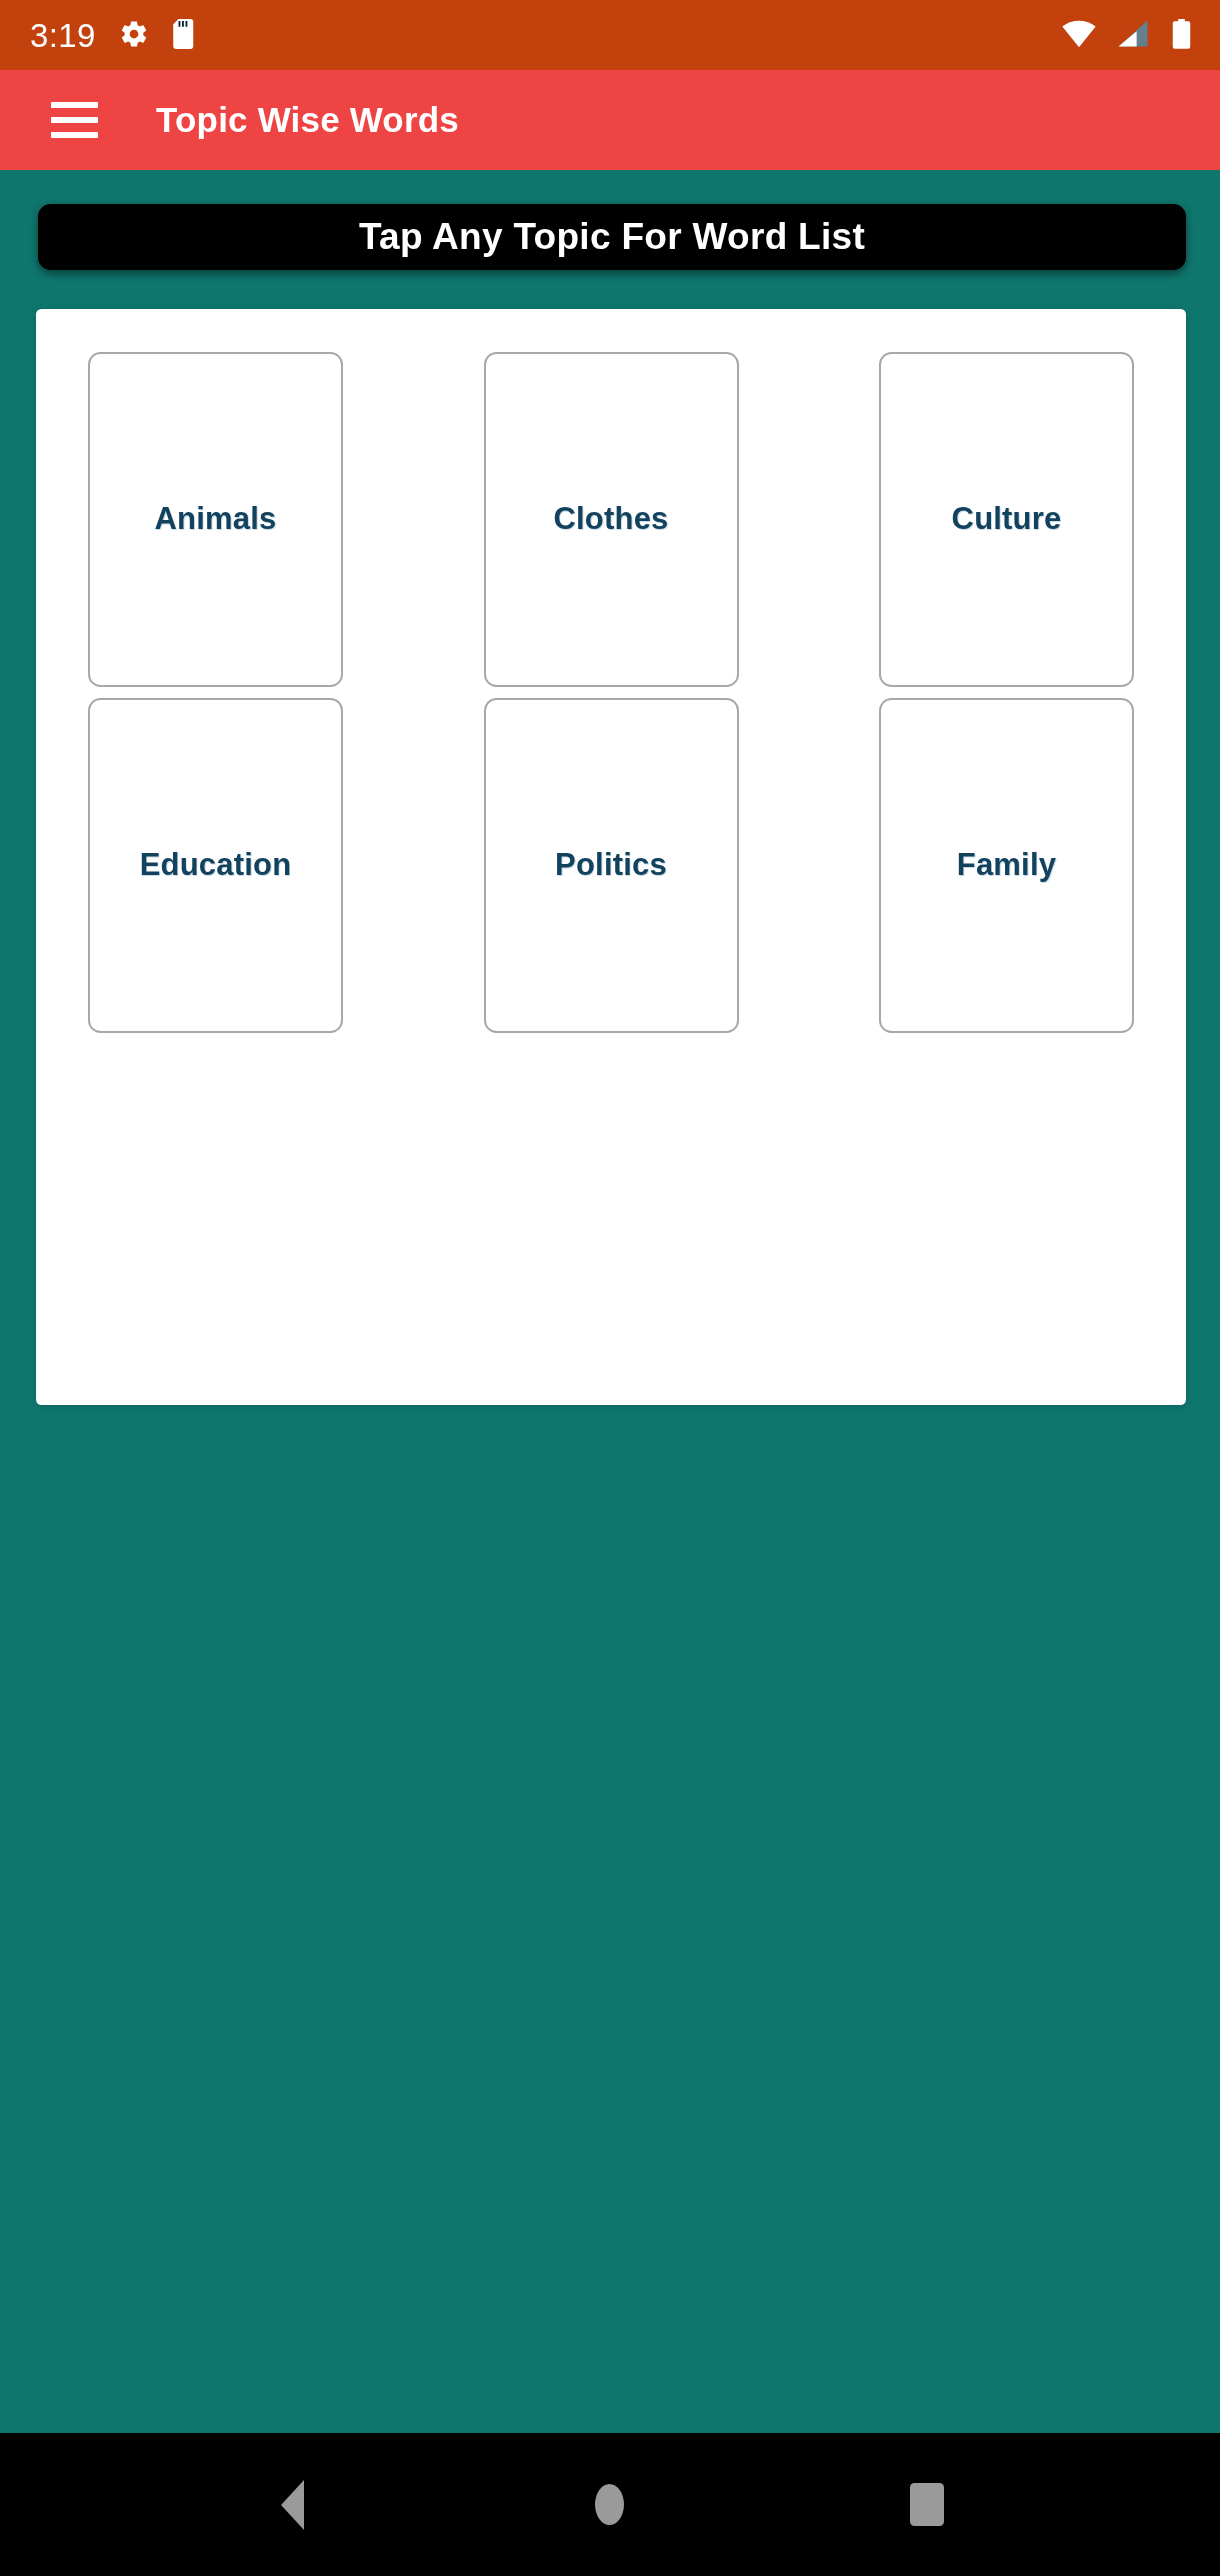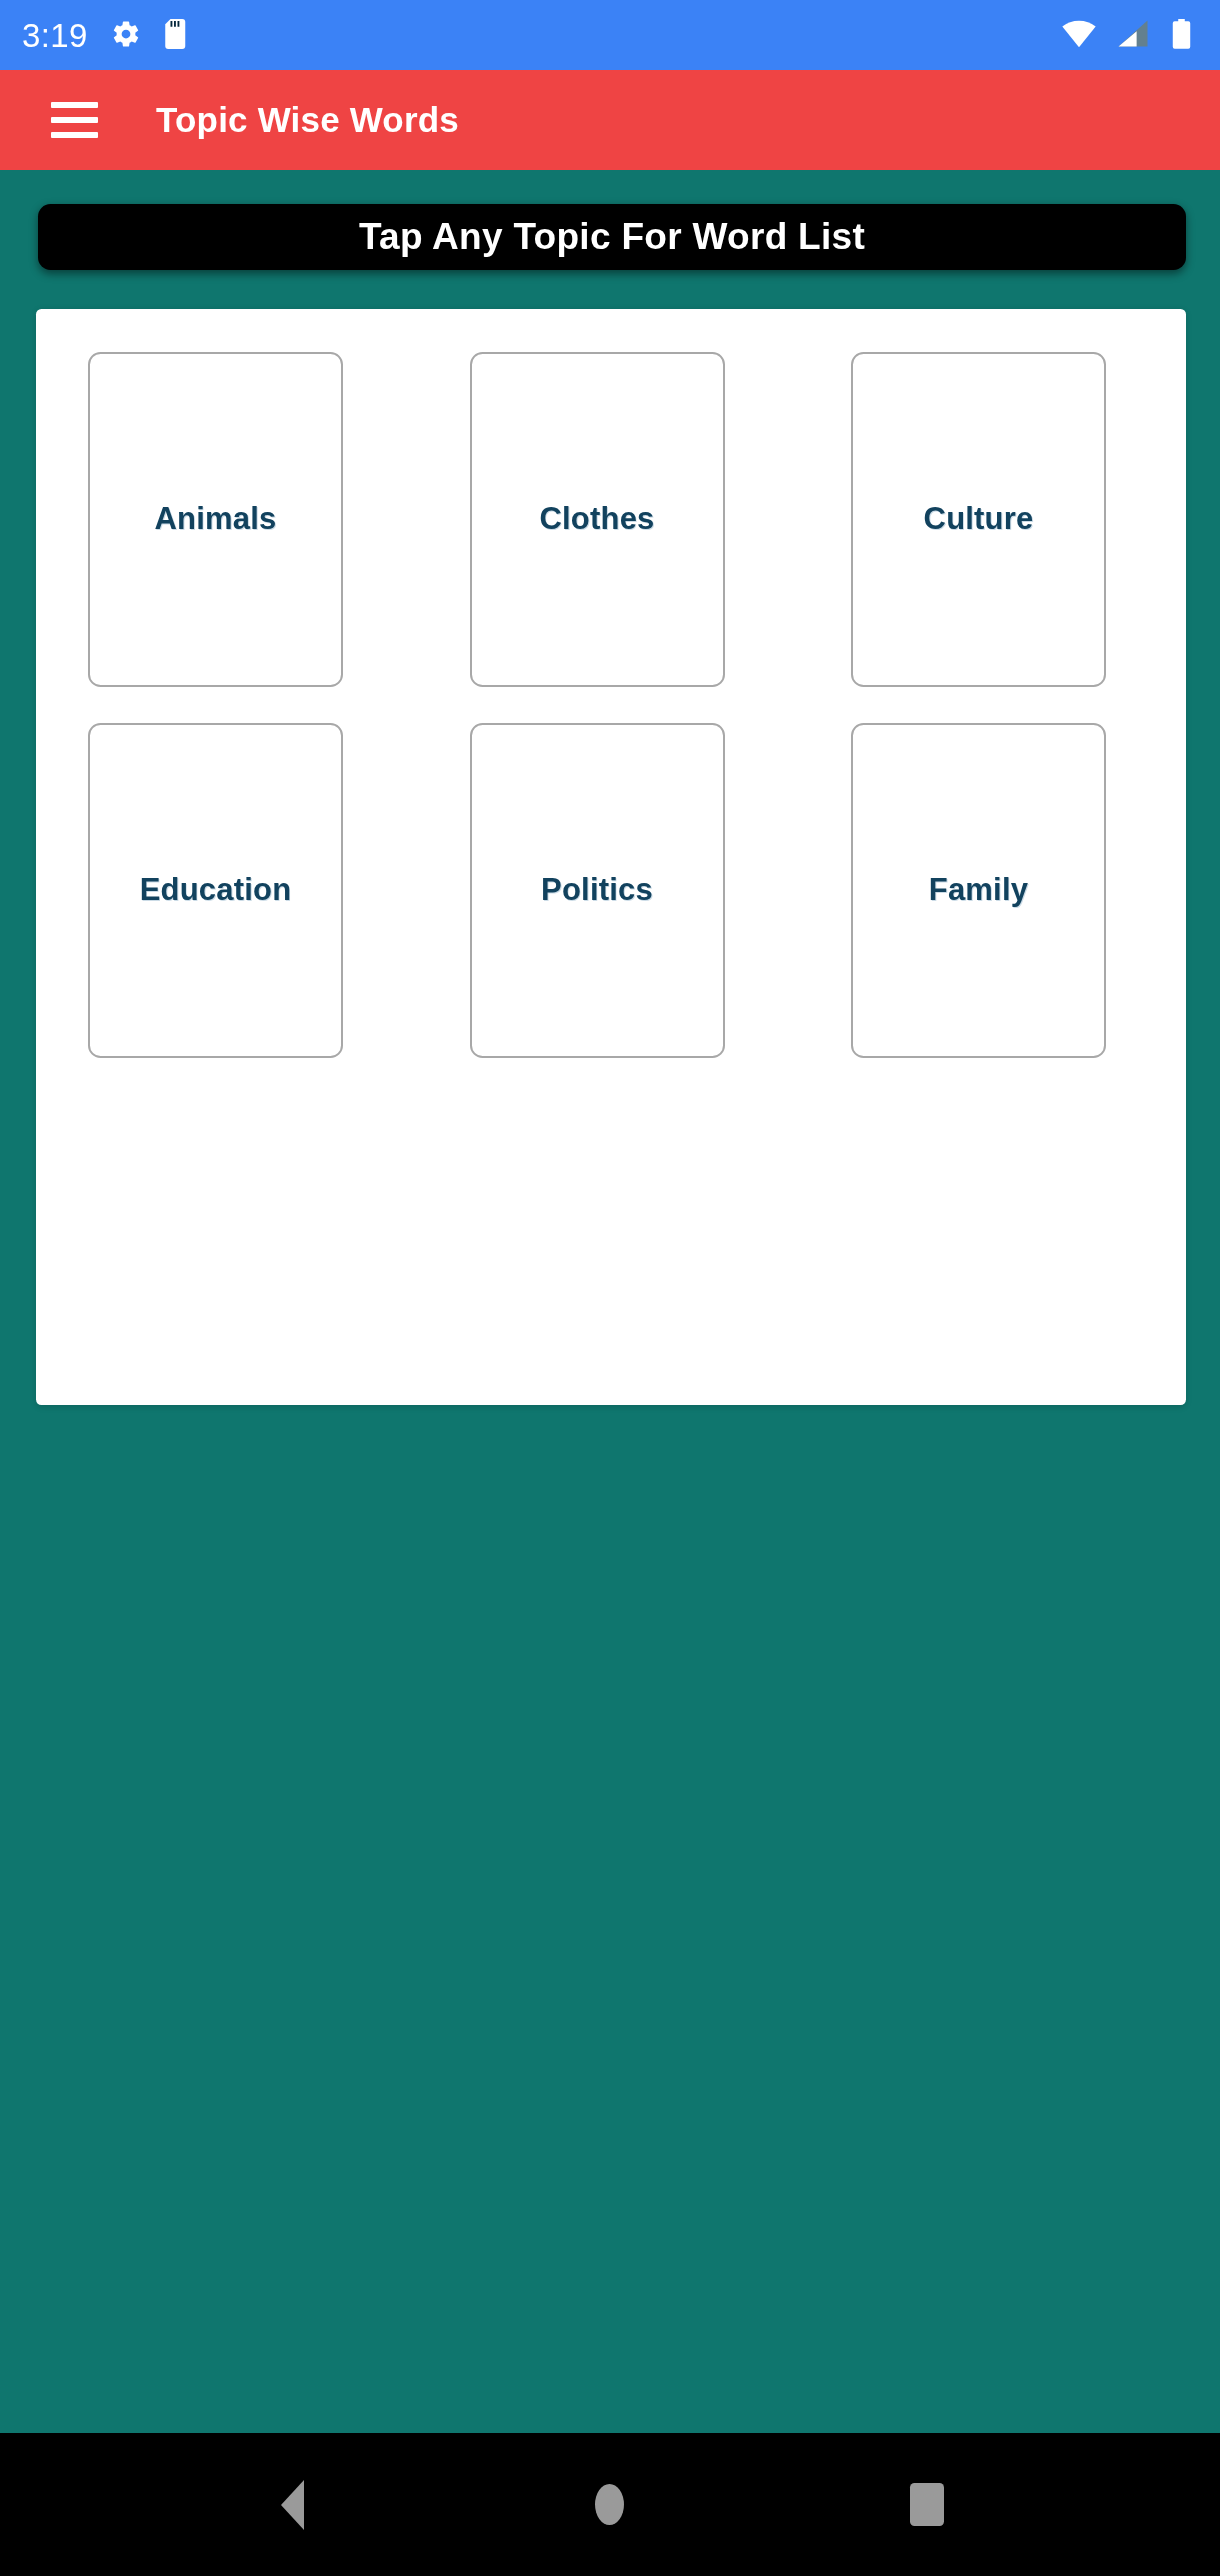--- a/index.html
+++ b/index.html
@@ -19,23 +19,23 @@
     height: 2576px;
     background: #f7f8f9;
     display: flex;
     flex-direction: column;
   }
 
   
   #status-bar {
     height: 70px;
     flex: 0 0 70px;
-    background: #3b82f6;
-    display: flex;
-    padding: 0 27px 0 22px;
+    background: #c2410c;
+    display: flex;
+    padding: 0 27px 0 30px;
     color: #ffffff;
   }
   #status-left {
     display: flex;
     align-items: center;
     gap: 23px;
   }
   #status-clock {
     font-size: 33px;
     font-weight: 400;
@@ -128,25 +128,25 @@
     background: #ffffff;
     border-radius: 5.4px;
     box-shadow: 0 1.8px 6.3px rgba(0,0,0,0.14);
     overflow: hidden;
   }
   #topic-grid {
     position: absolute;
     left: 0;
     top: 0;
     width: 1150px;
-    padding: 43px 80px 0 52px;
+    padding: 43px 52px 0 52px;
     display: grid;
     grid-template-columns: repeat(3, 255px);
     justify-content: space-between;
-    row-gap: 36px;
+    row-gap: 11px;
   }
   .topic-card {
     height: 335px;
     background: #ffffff;
     border: 2.7px solid #a8a8a8;
     border-radius: 12.5px;
     display: flex;
     align-items: center;
     justify-content: center;
     cursor: pointer;

